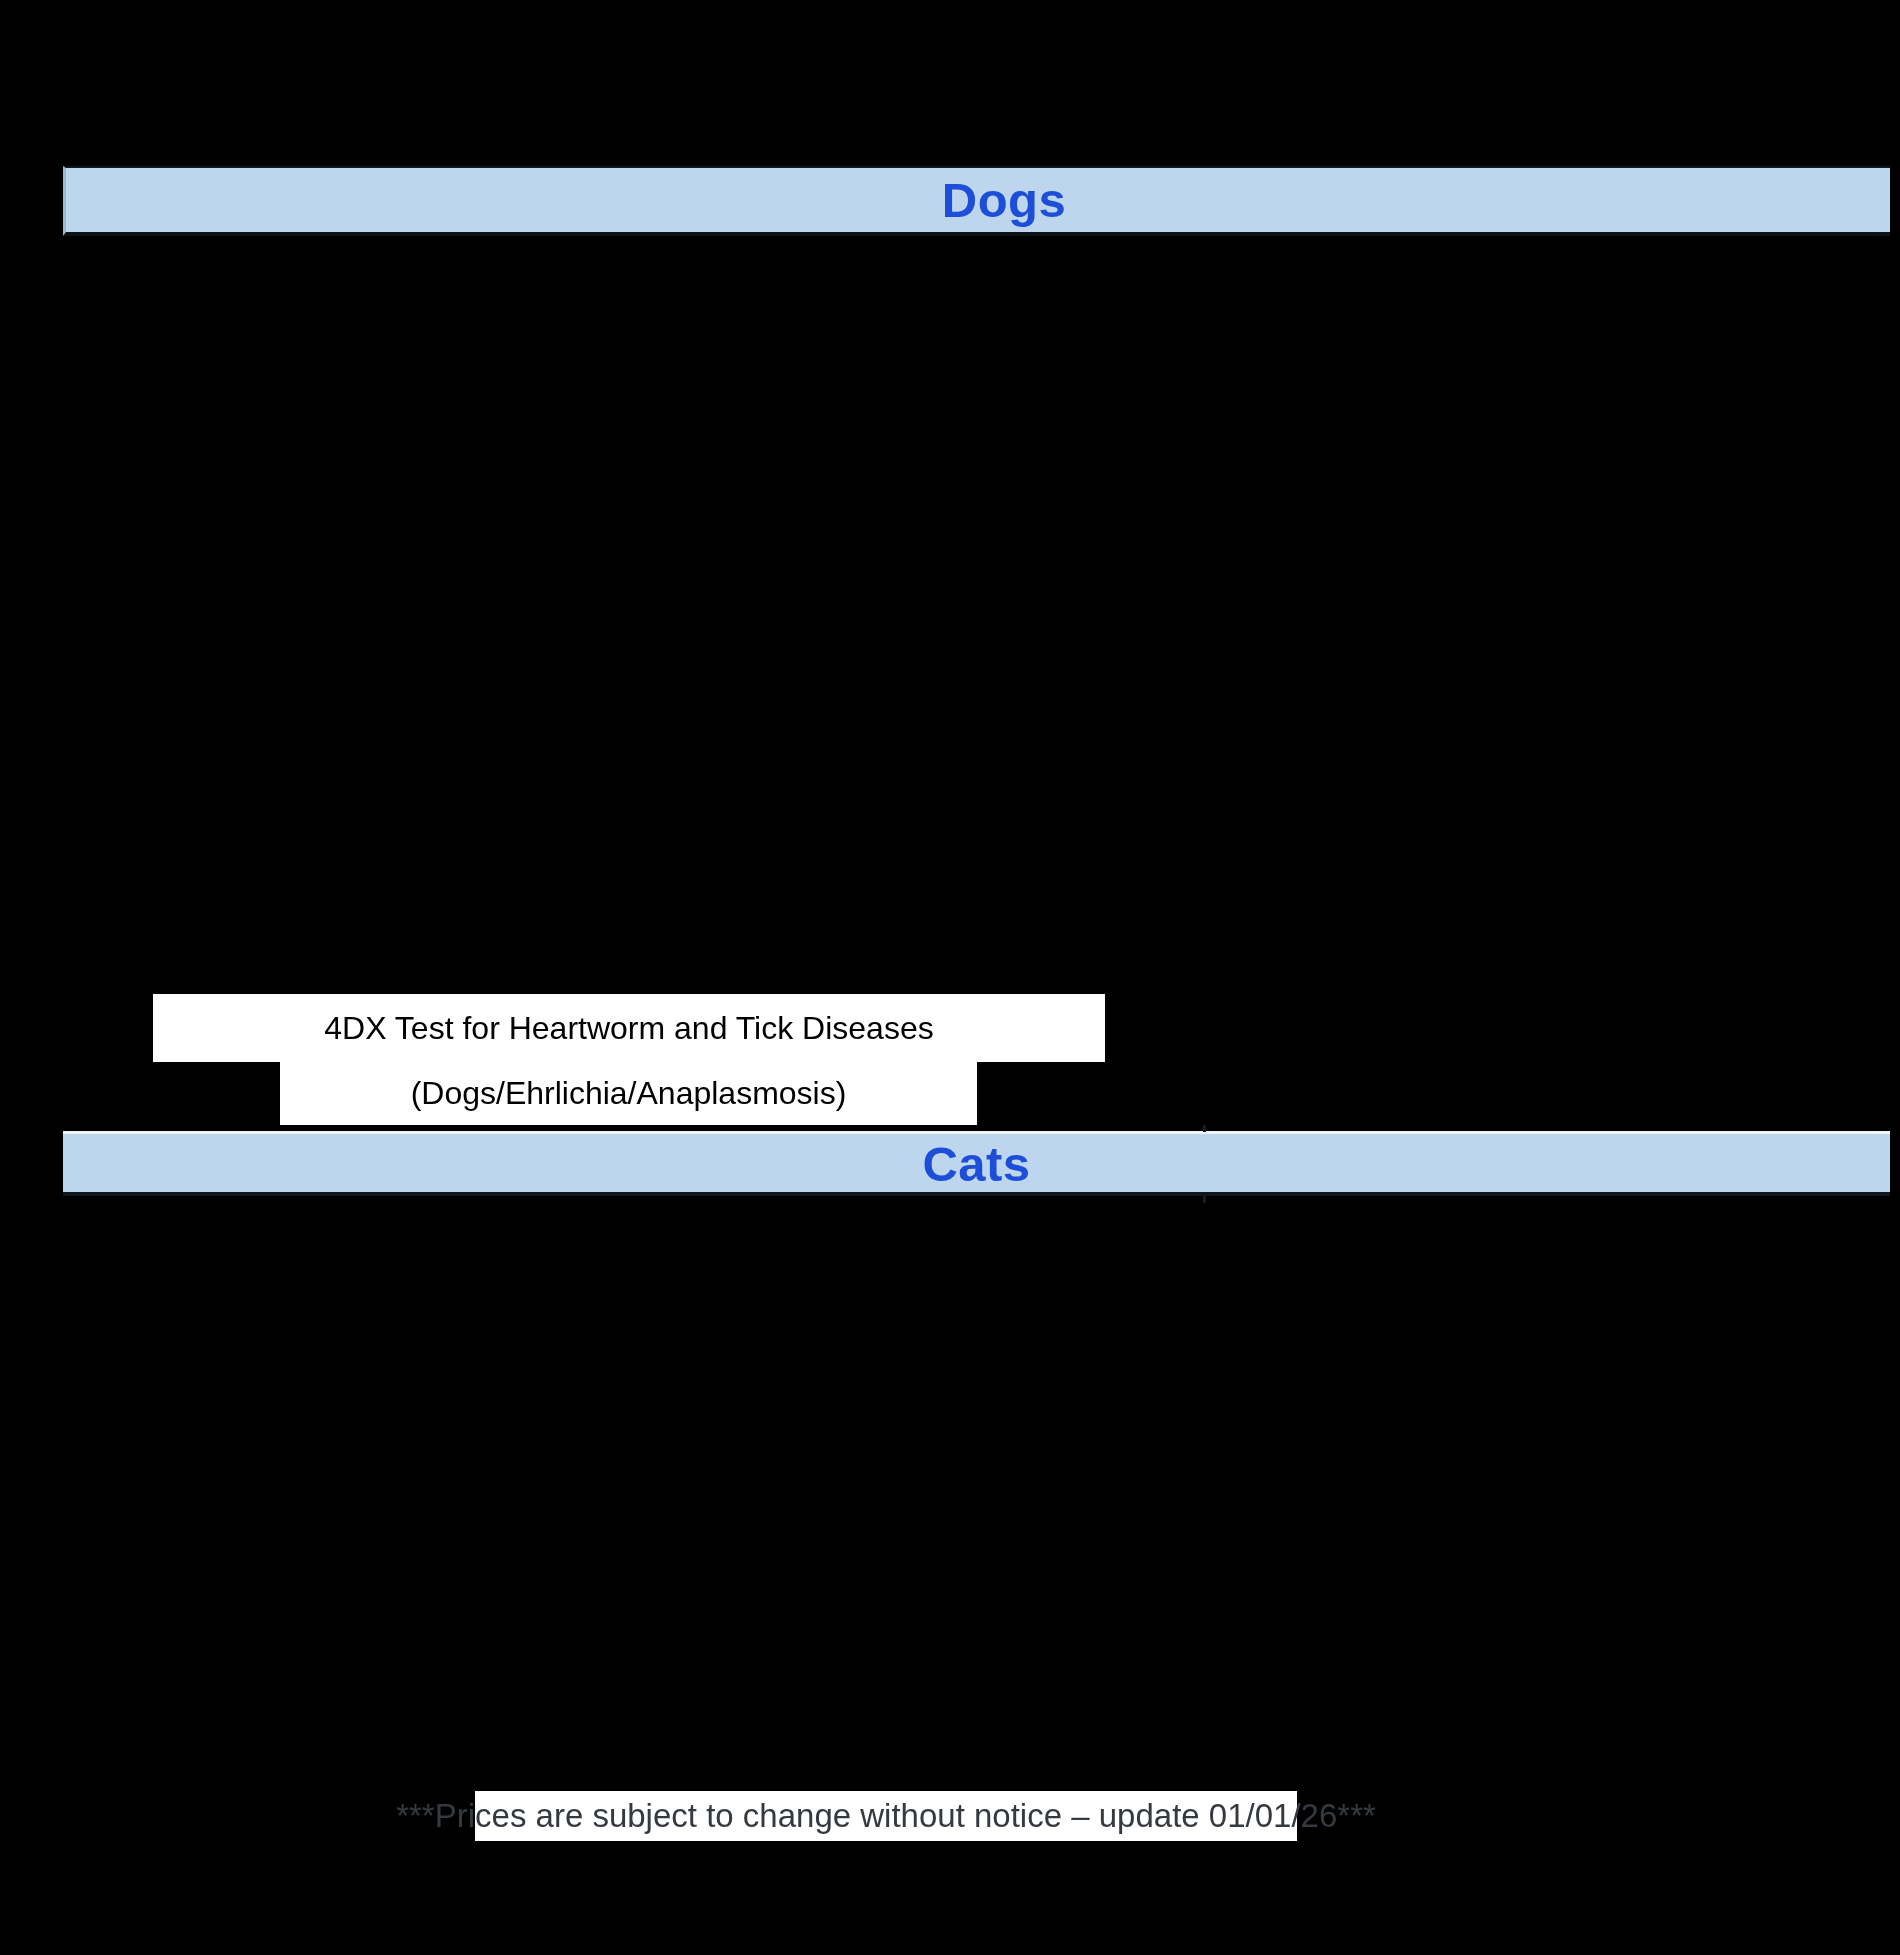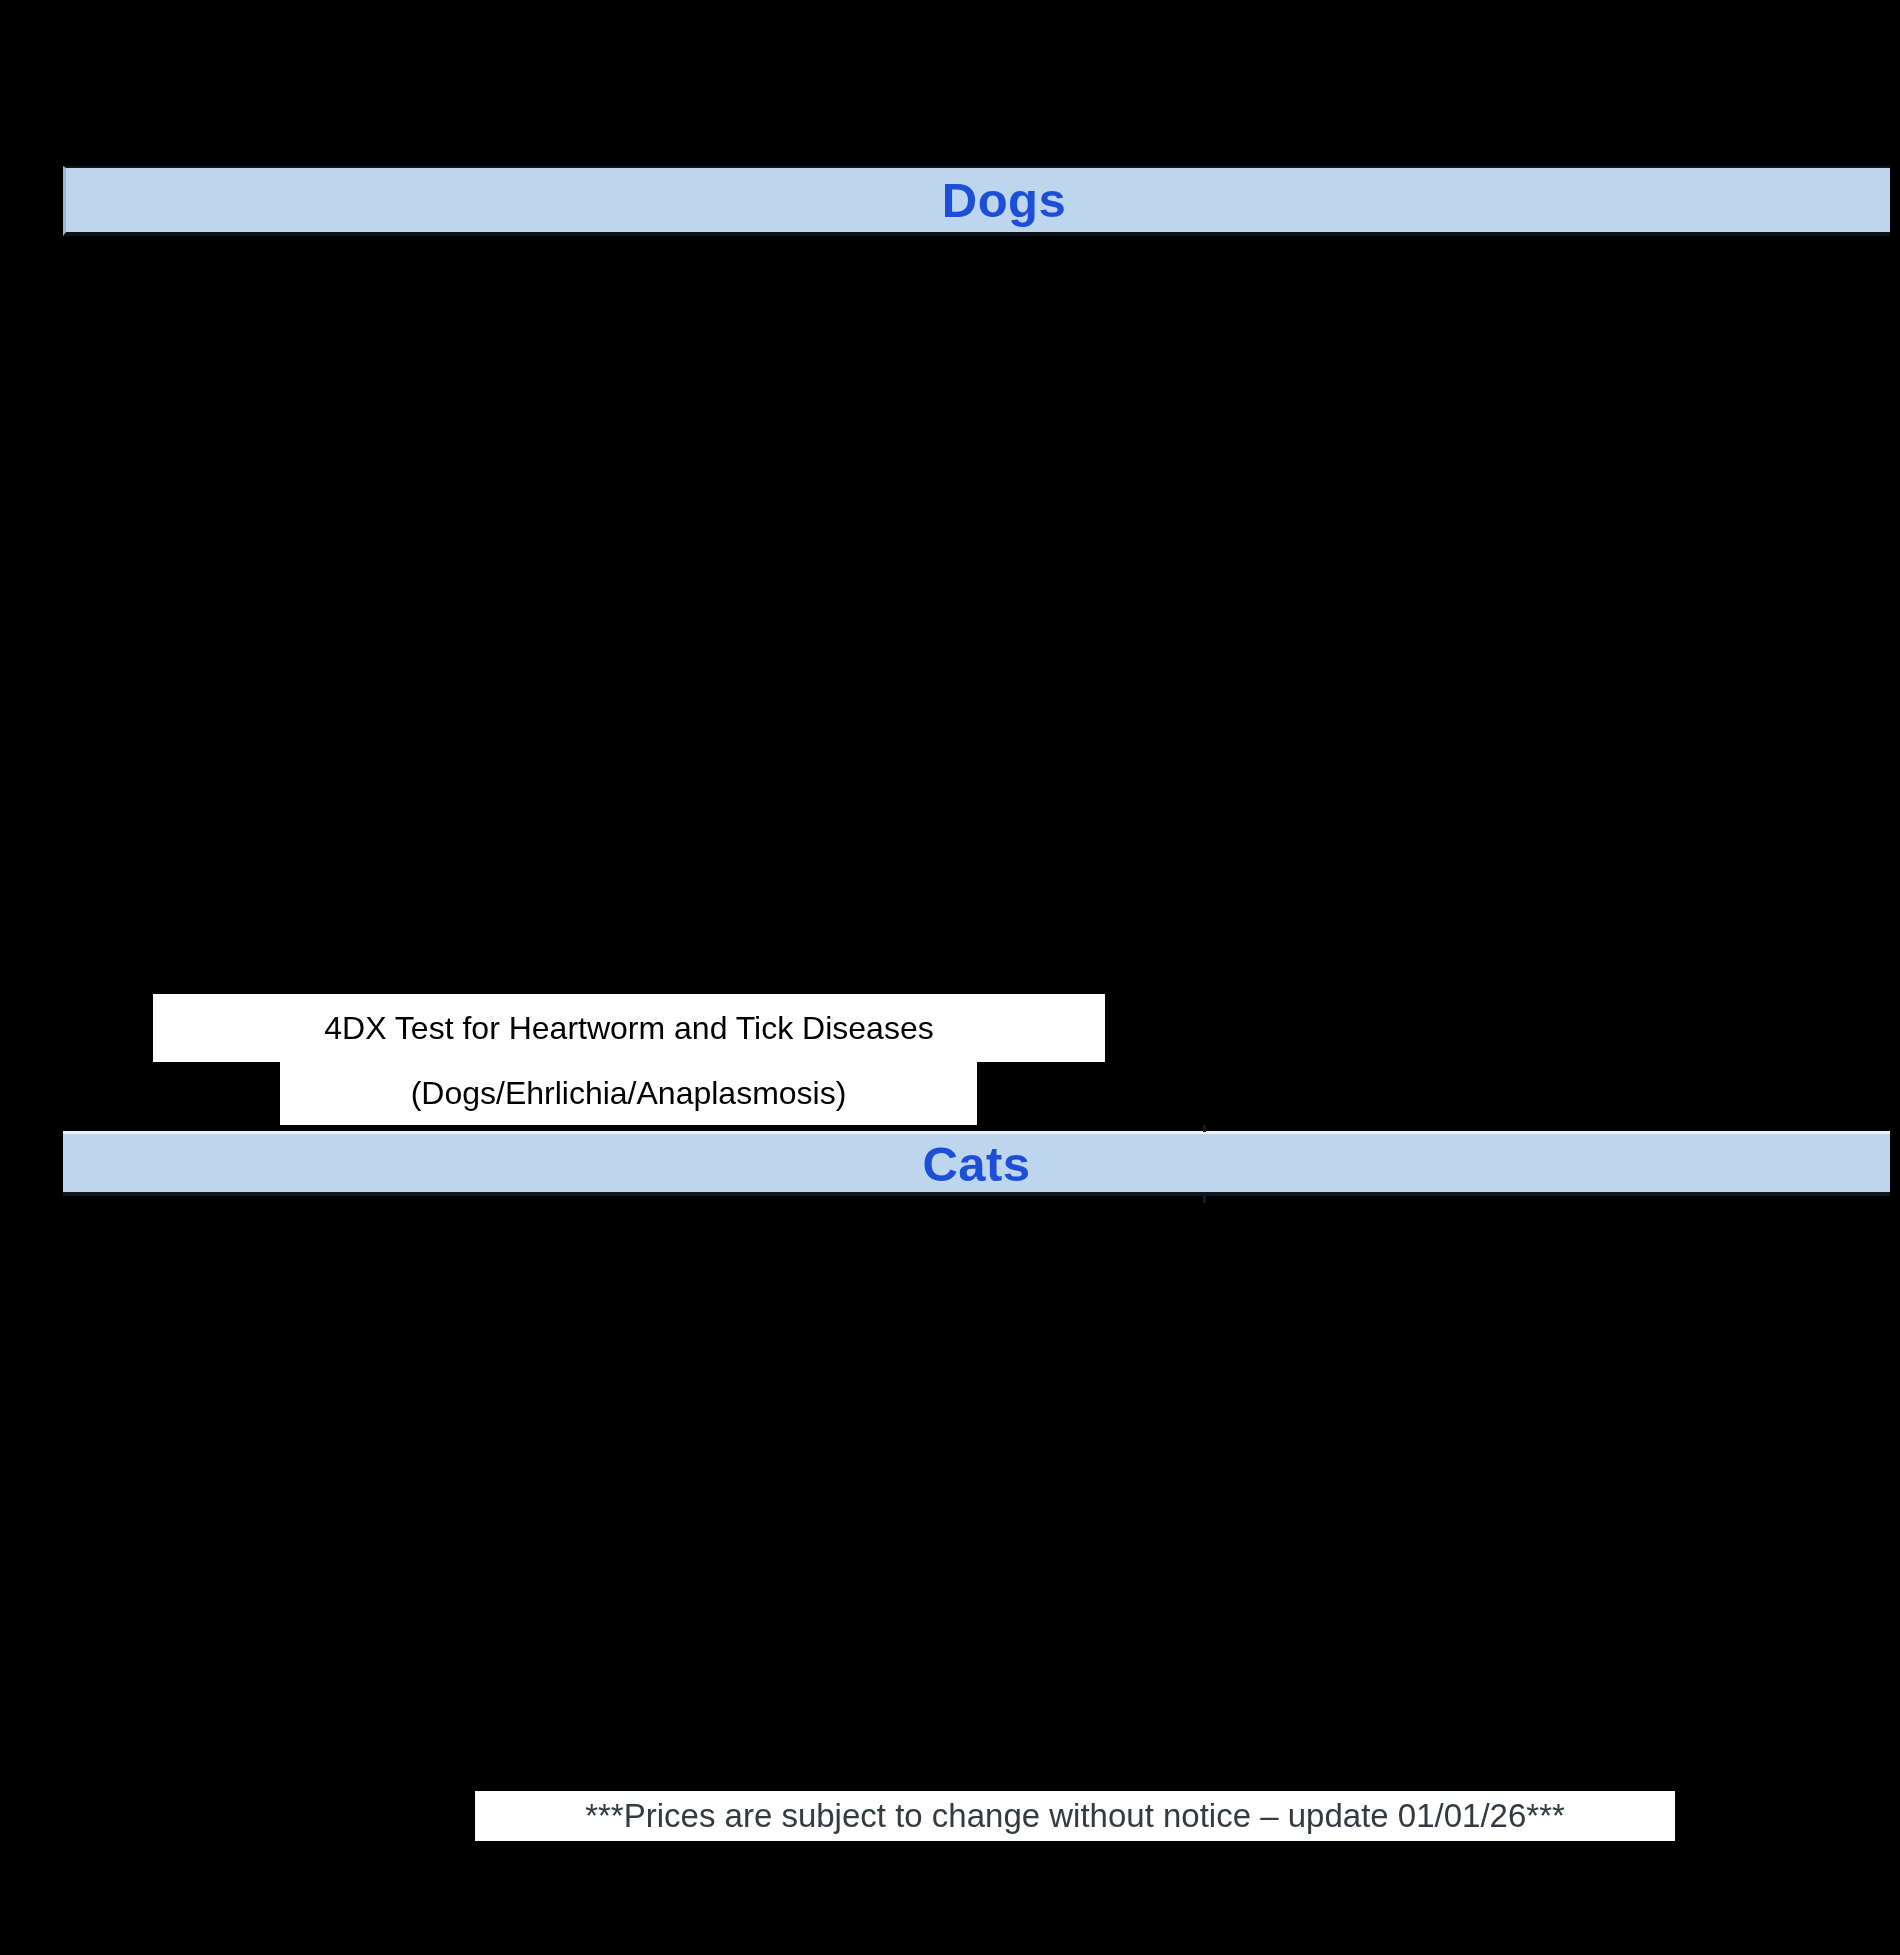--- a/index.html
+++ b/index.html
@@ -78,21 +78,21 @@
     left: 280px;
     top: 1062px;
     width: 697px;
     height: 63px;
   }
   
   .footer-note {
     position: absolute;
     left: 475px;
     top: 1791px;
-    width: 1200px;
+    width: 822px;
     height: 50px;
     box-sizing: border-box;
     background: #FFFFFF;
     color: #343A40;
     display: flex;
     align-items: center;
     justify-content: center;
     font-size: 33px;
     white-space: nowrap;
     text-align: center;

